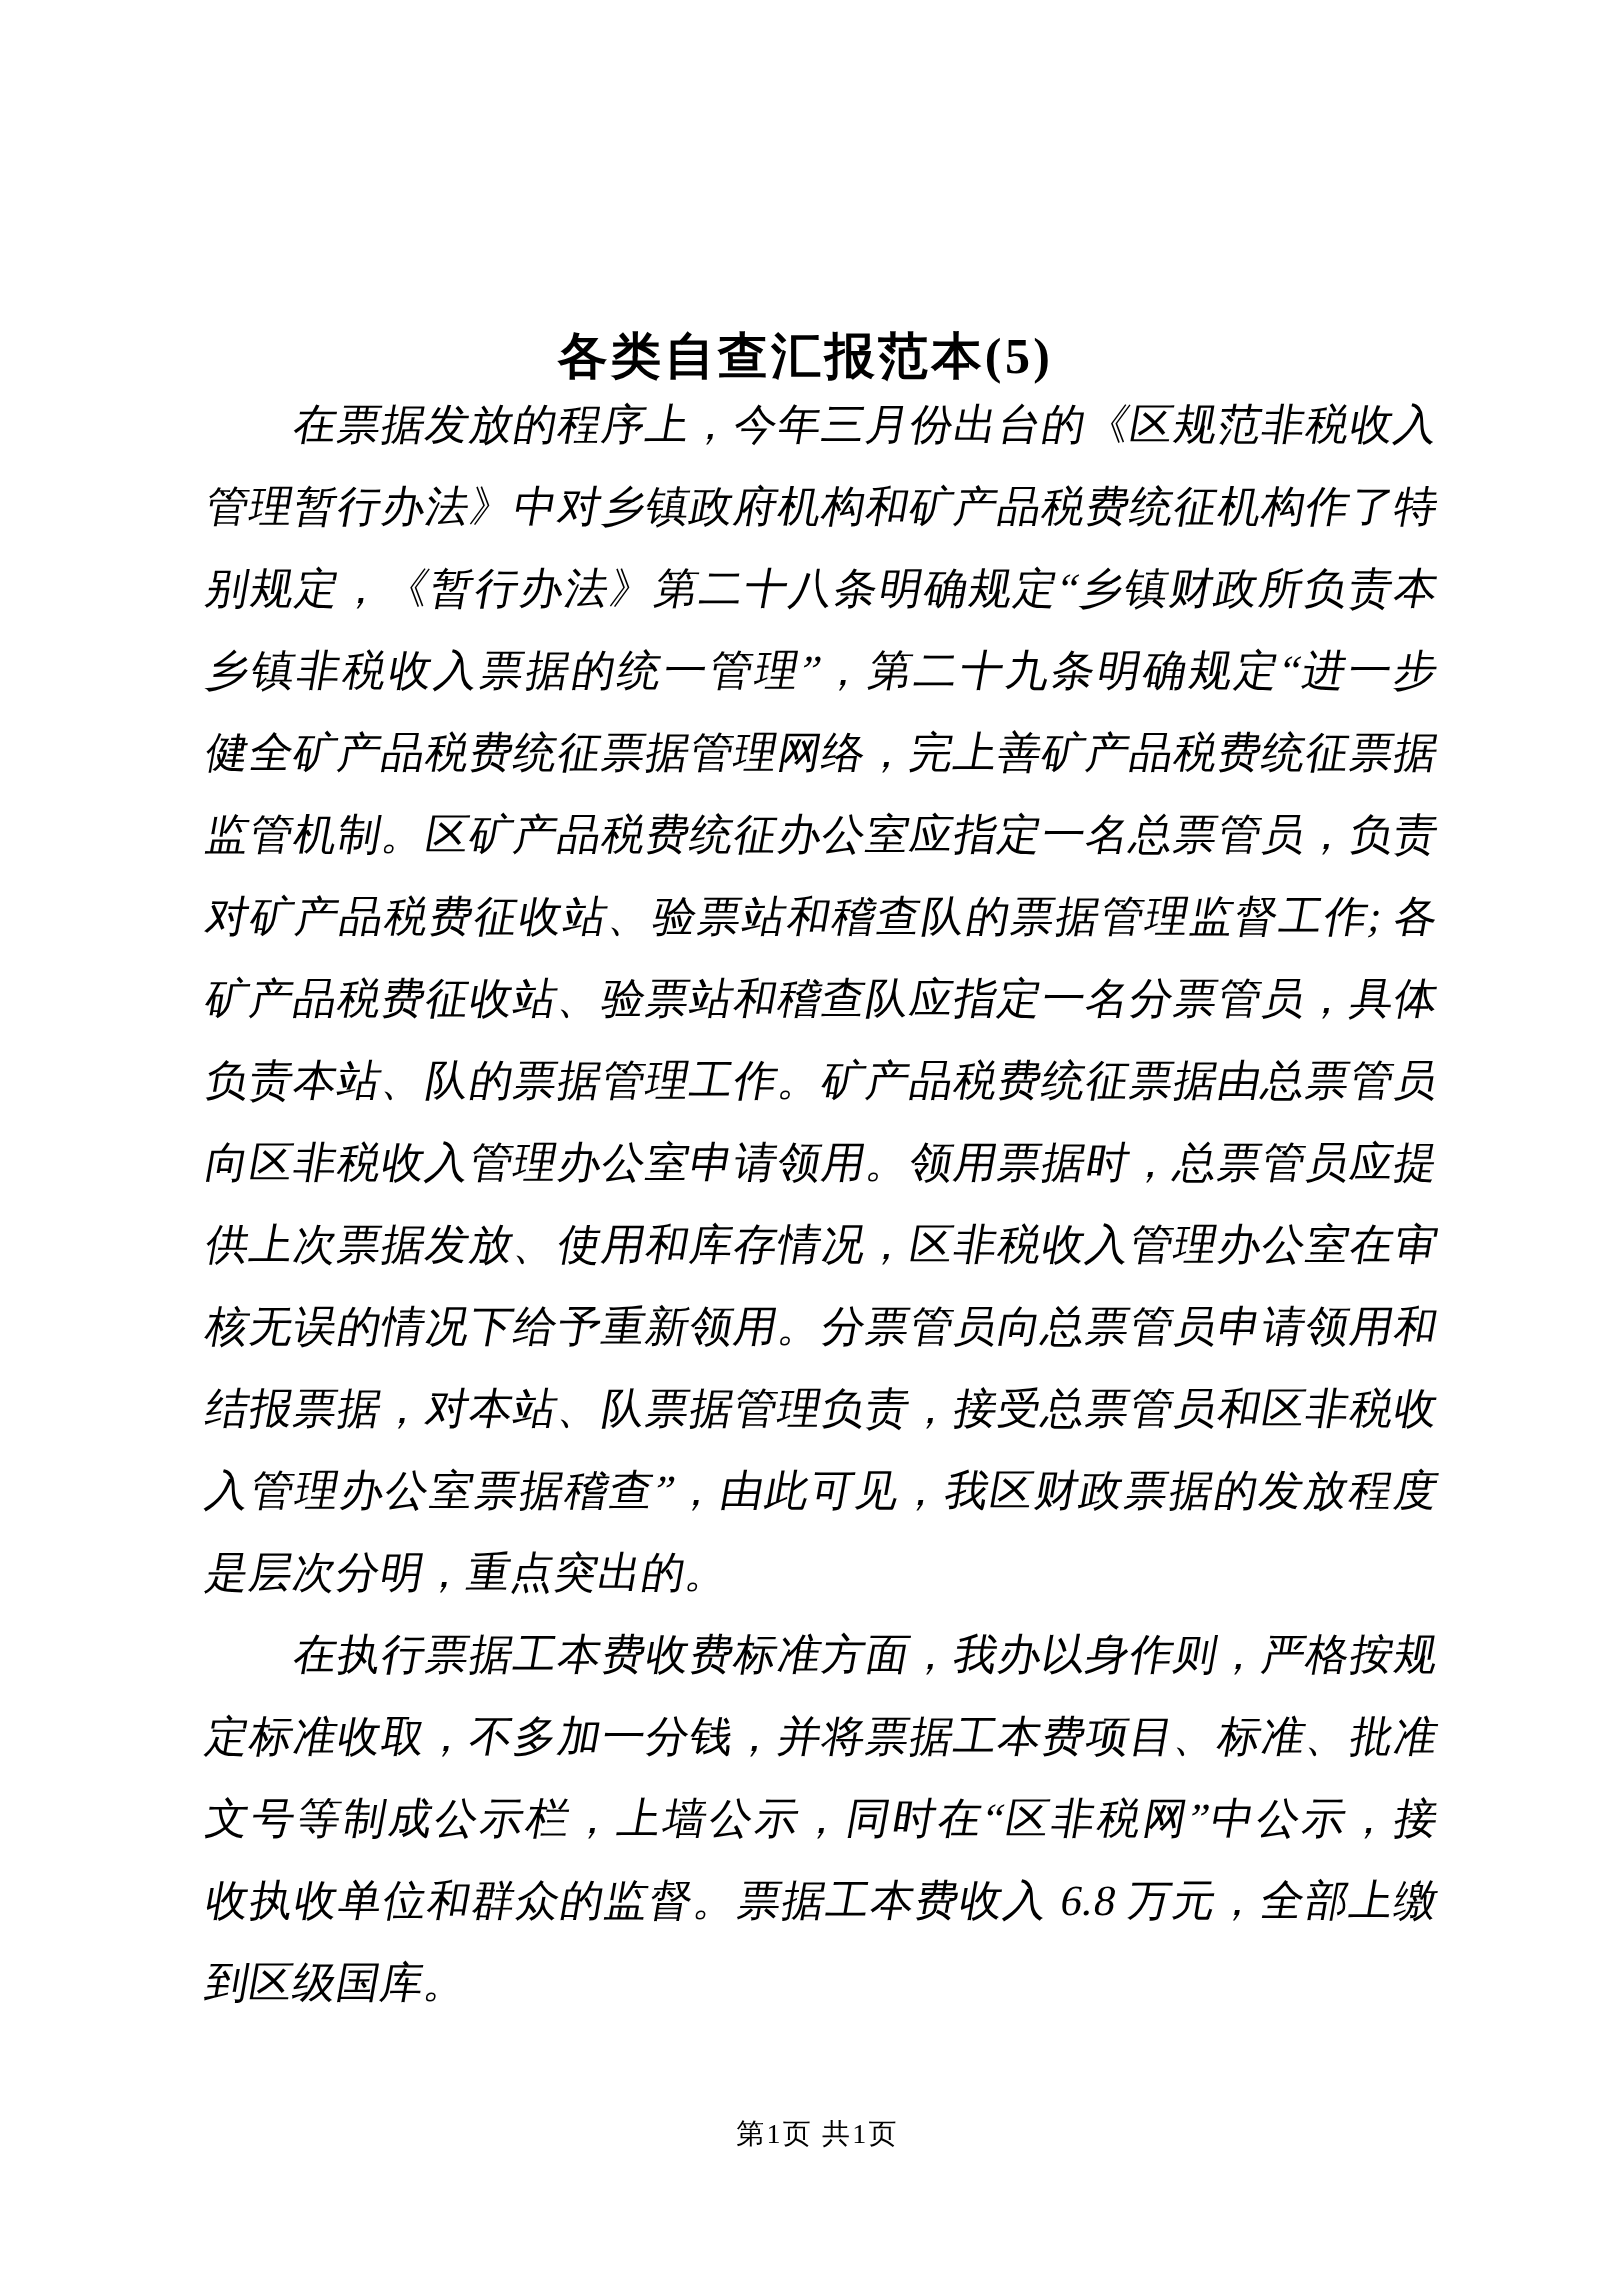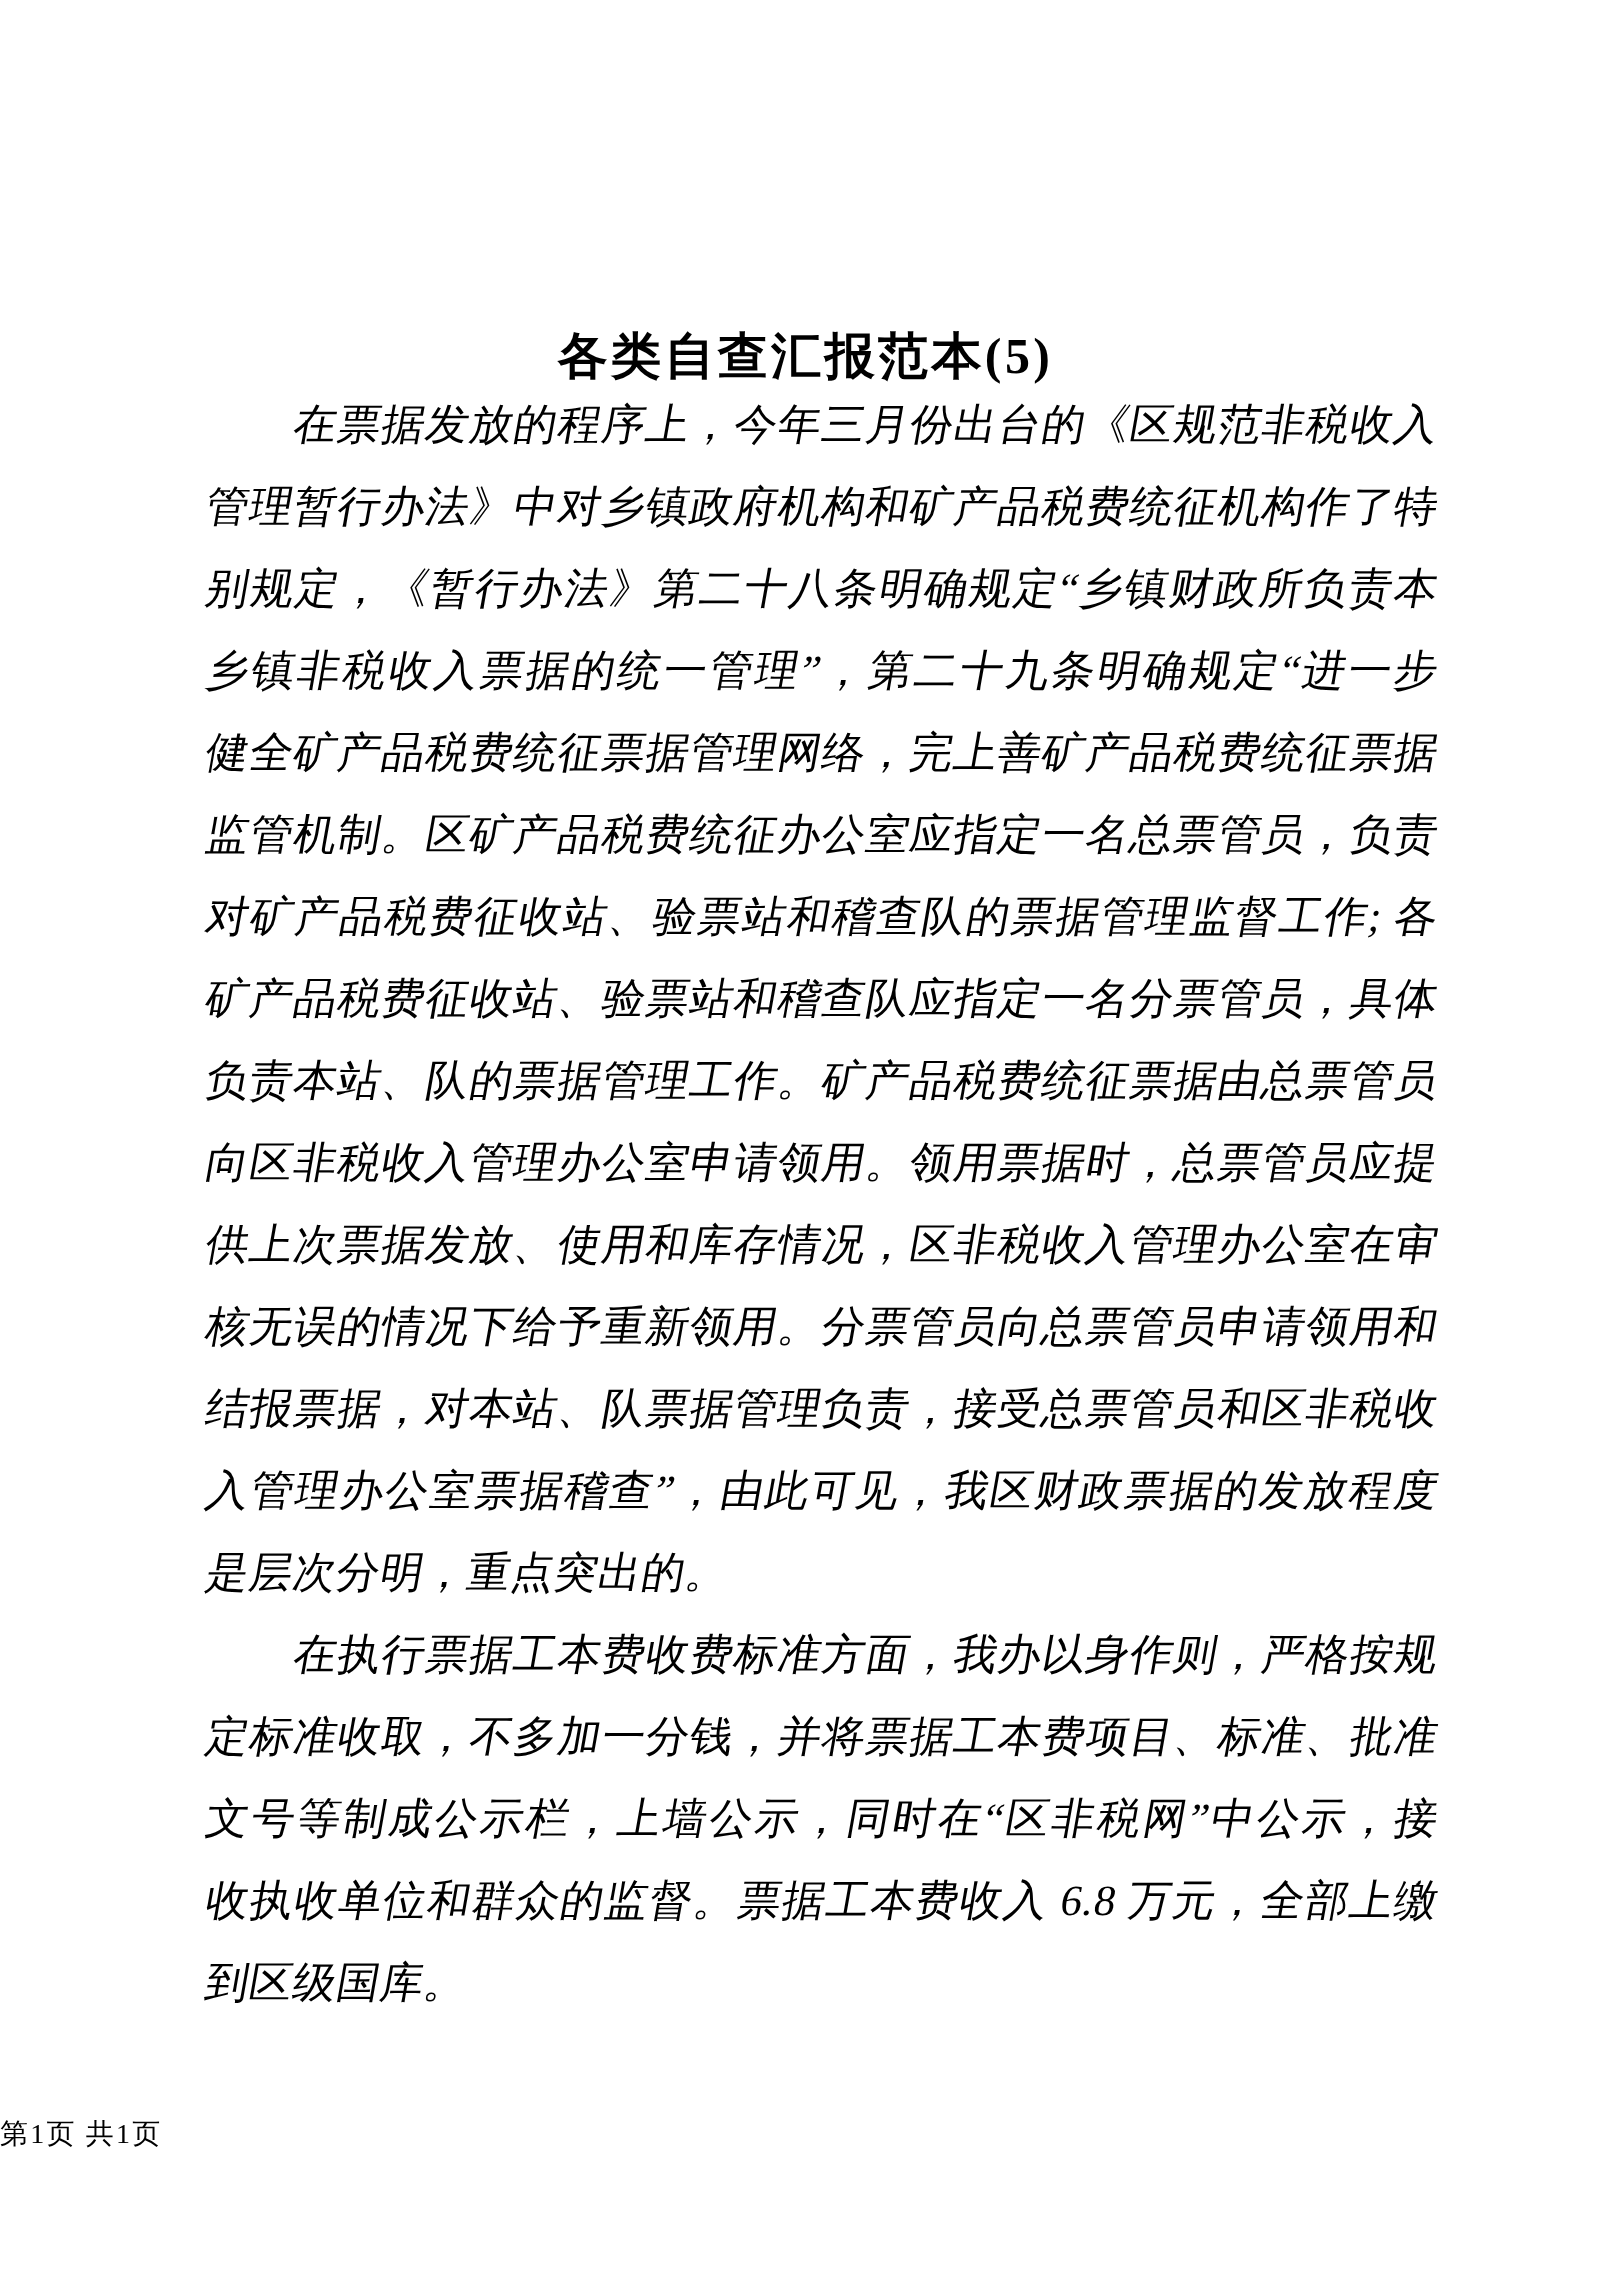--- a/index.html
+++ b/index.html
@@ -50,22 +50,23 @@
     transform-origin: 50% 100%;
     white-space: normal;
     letter-spacing: 0.6px;
   }
   .line.last {
     text-align-last: left;
   }
   .footer {
     position: absolute;
     top: 2114px;
-    left: 0;
+    left: 12px;
     right: 0;
+    text-align: center;
     font-size: 28px;
     line-height: 39px;
     letter-spacing: 2.2px;
   }
 </style>
 </head>
 <body>
 
 <div class="page">
 

